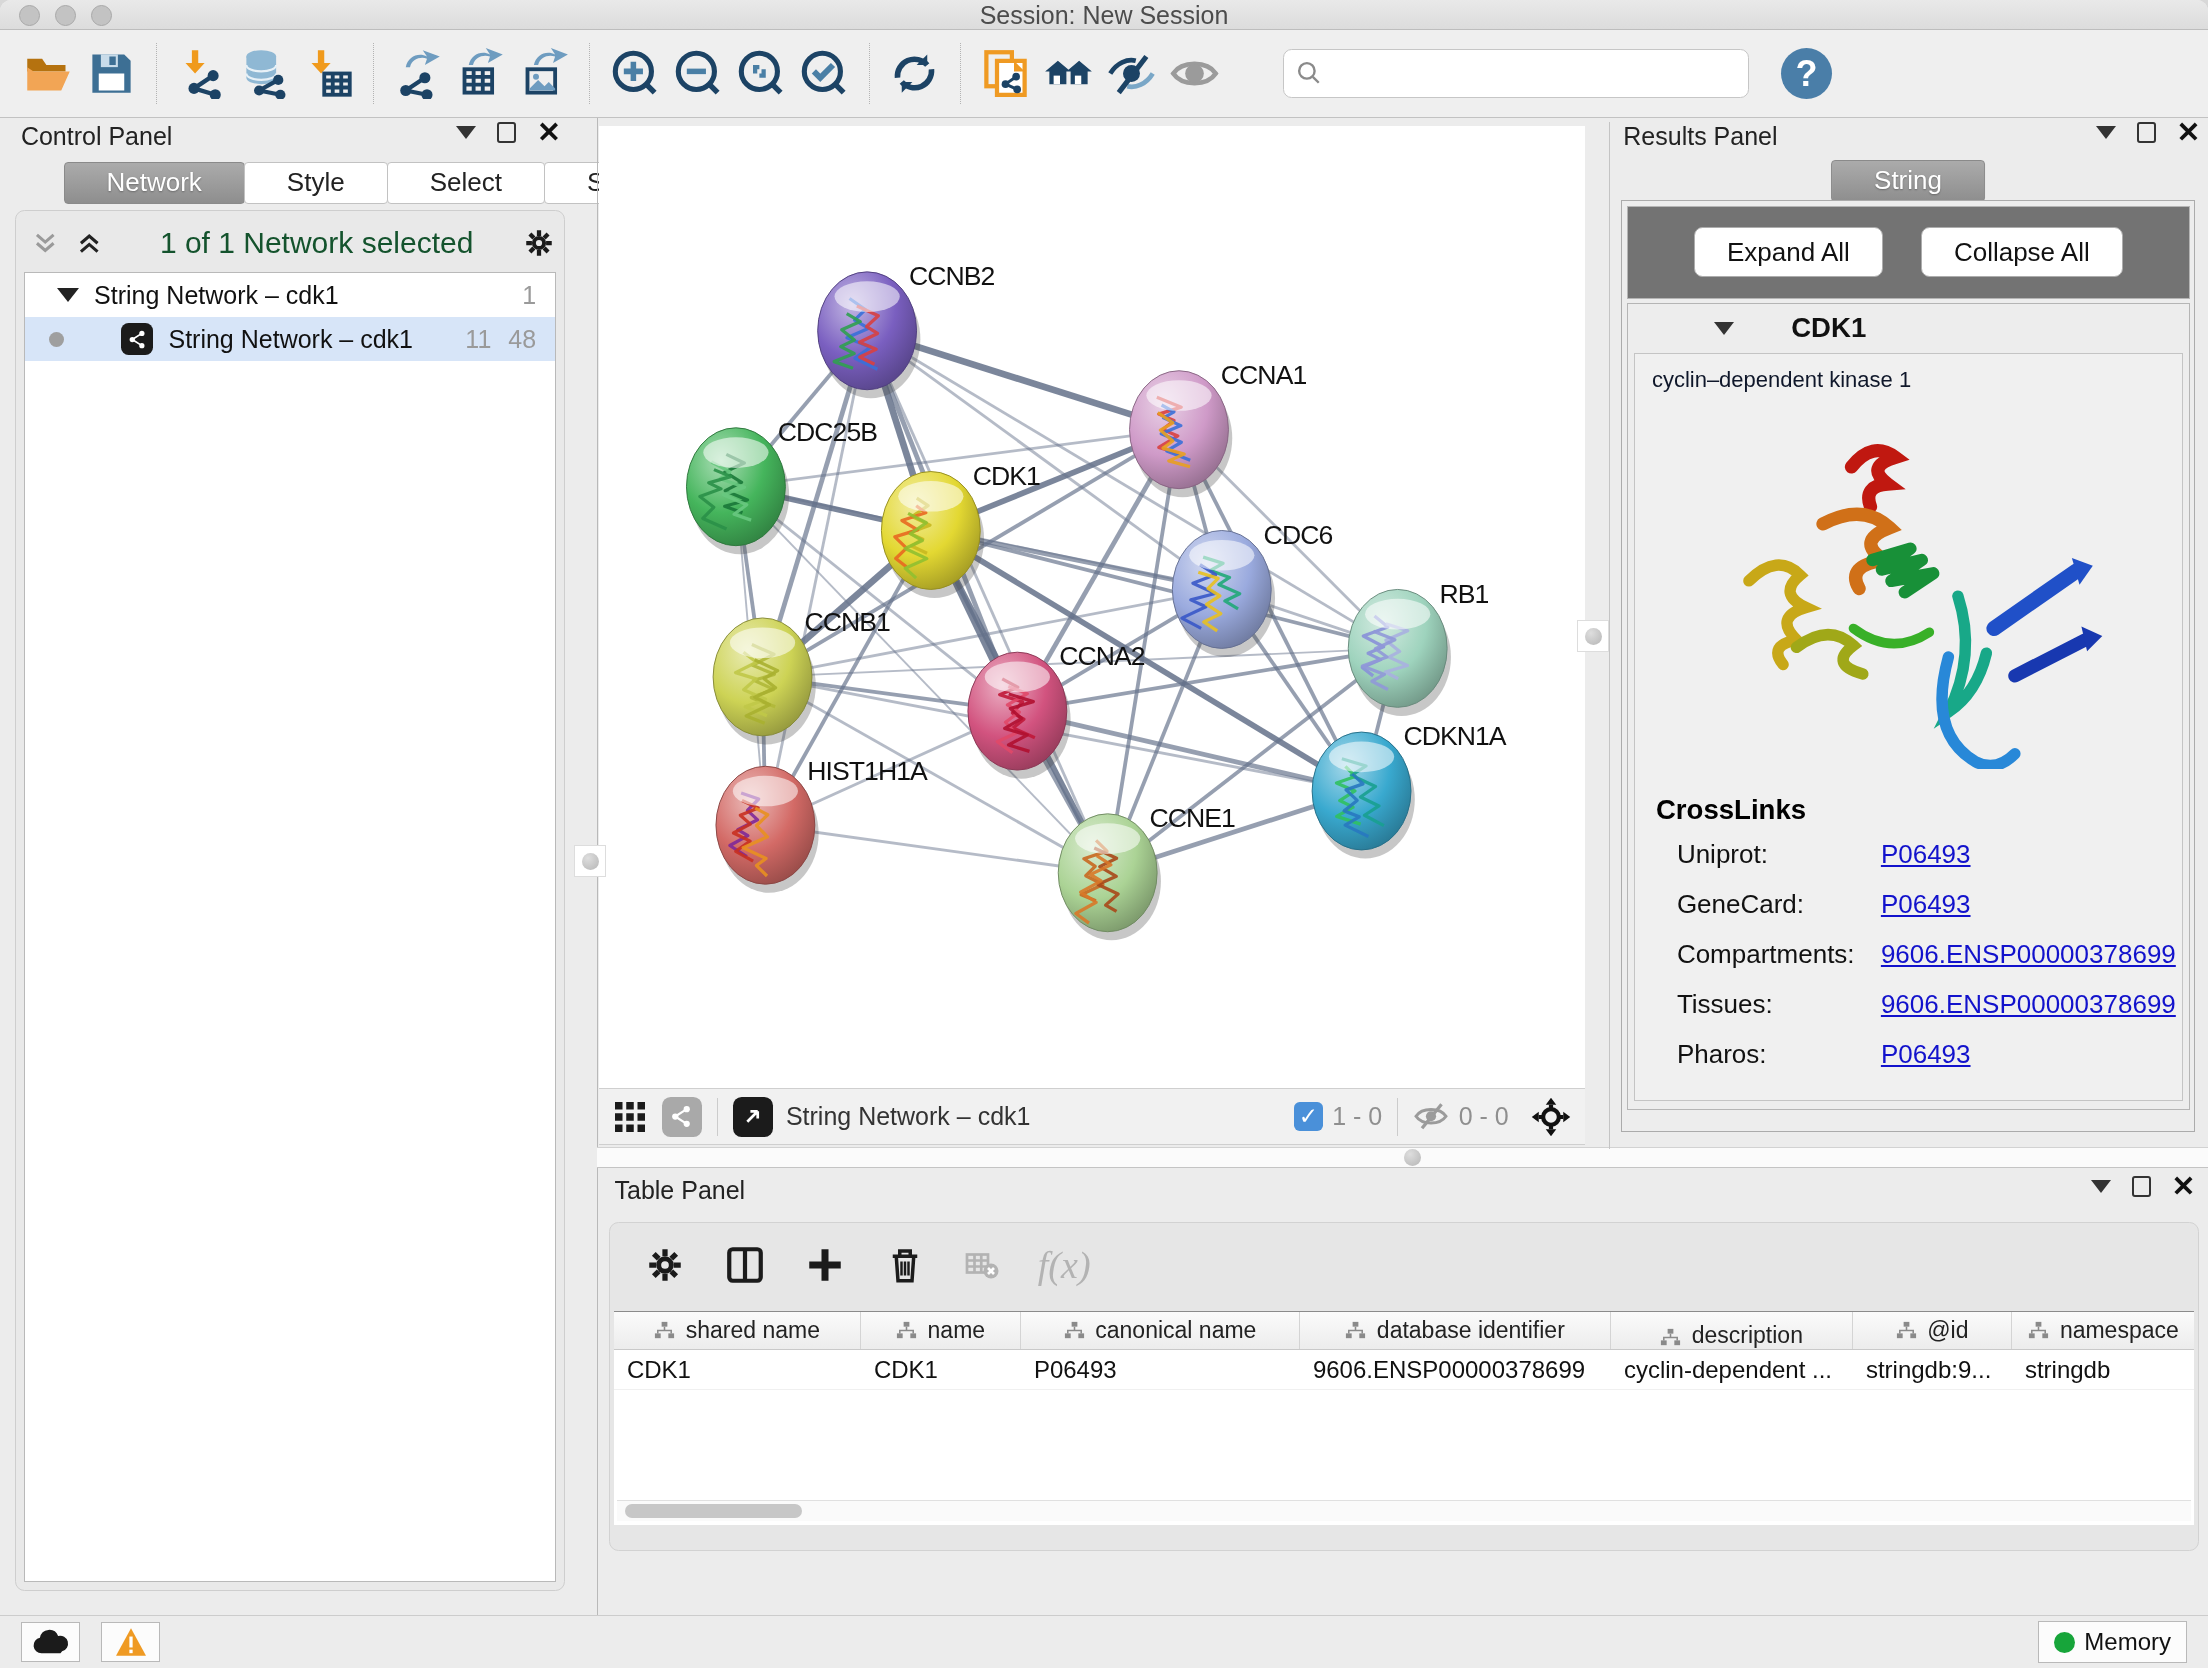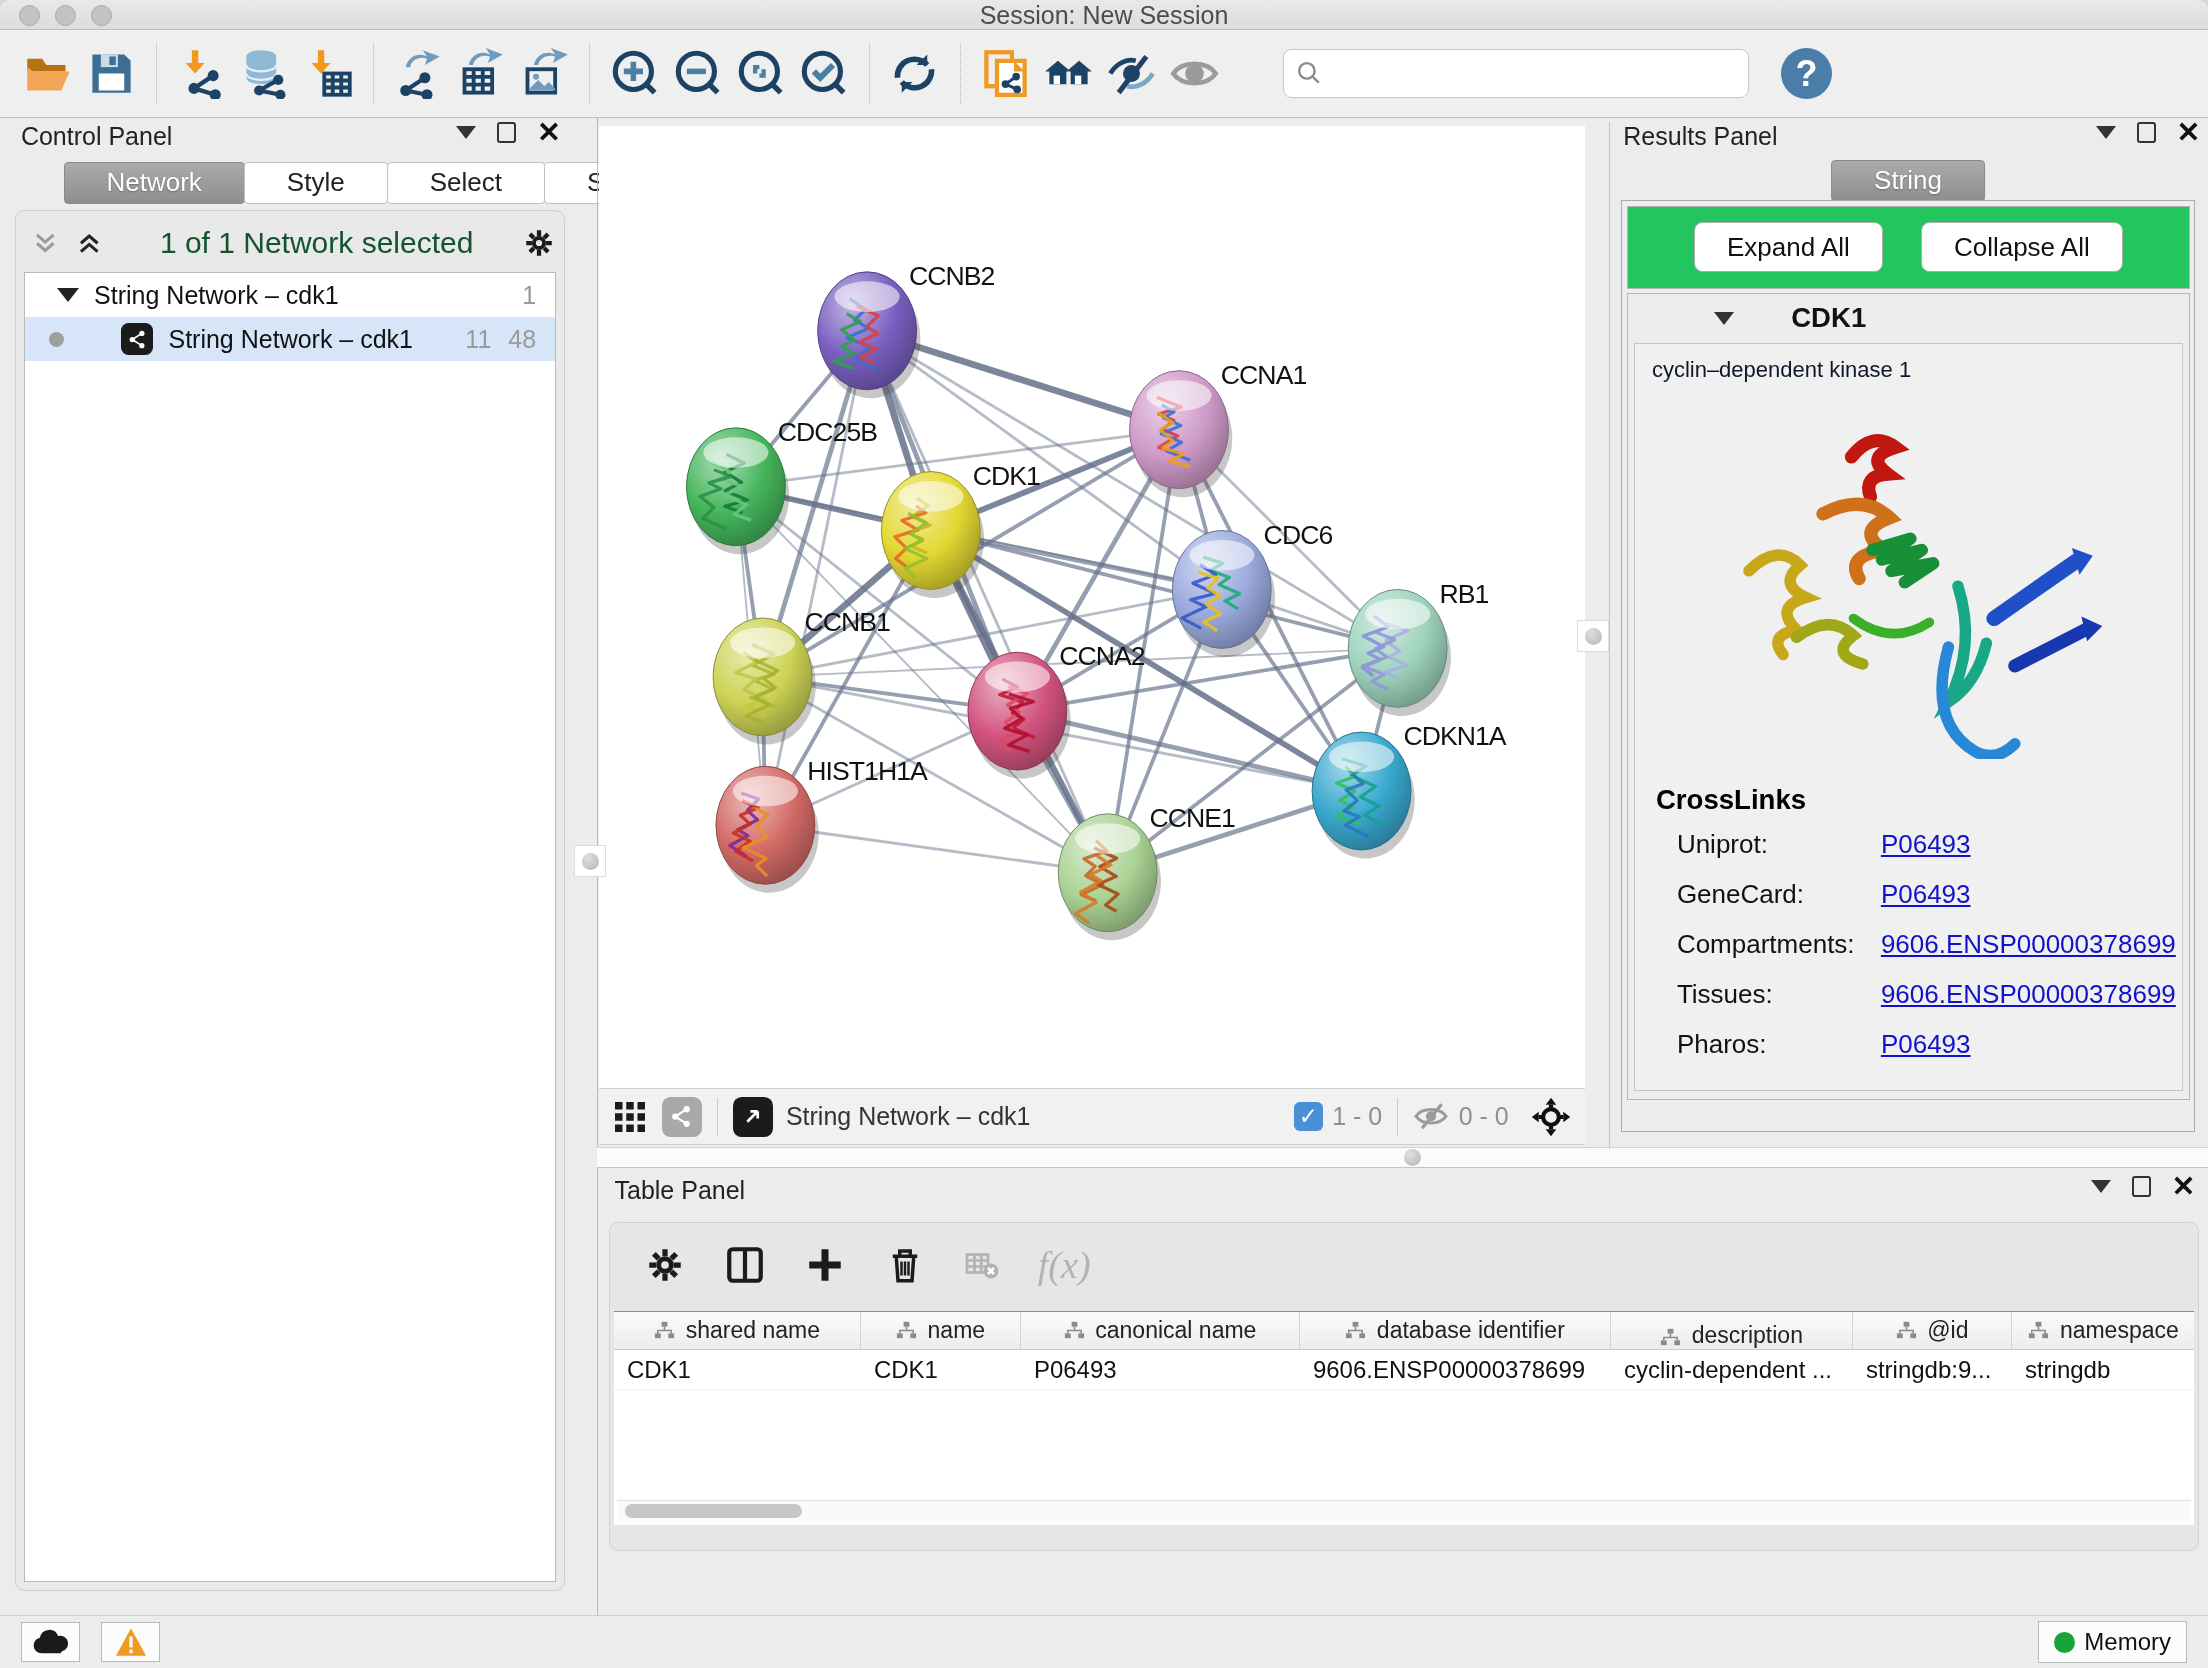--- a/index.html
+++ b/index.html
@@ -76,21 +76,21 @@
     border-top:1px solid #d2d2d2;border-bottom:1px solid #c4c4c4;}
   .spl-dot{position:absolute;width:17px;height:17px;border-radius:50%;
     background:radial-gradient(circle at 35% 30%,#dedede,#b5b5b5);}
   .spl-sq{position:absolute;width:32px;height:32px;background:#fff;border:1px solid #ddd;
     display:flex;align-items:center;justify-content:center;}
 
   
   #results-panel{position:absolute;left:1609px;top:122px;width:599px;height:1027px;border-left:1.9px solid #c4c4c4;padding-left:7.6px;}
   #rp-tab{position:absolute;left:50%;transform:translateX(-50%);top:38px;}
   #rp-scroll{position:absolute;left:11.4px;top:78px;width:574px;height:932px;border:1px solid #ababab;background:#ededed;padding:4.8px;}
-  #rp-expandbox{border:1px solid #b5b5b5;background:#22c55e;height:83px;display:flex;align-items:center;justify-content:center;gap:38px;}
+  #rp-expandbox{border:1px solid #b5b5b5;background:#737373;height:93px;display:flex;align-items:center;justify-content:center;gap:38px;}
   .rp-btn{background:#fff;border:1px solid #adadad;border-radius:8.6px;font-size:26px;color:#111;
     padding:8.6px 32px;}
   #rp-genebox{border:1px solid #b5b5b5;margin-top:3.8px;height:807px;background:#ededed;}
   #gene-head{height:49px;display:flex;align-items:center;}
   #gene-head .ph-tri{margin-left:86px;}
   #gene-name{font-size:27.6px;font-weight:bold;color:#111;margin-left:57px;}
   #gene-inner{margin:0 5.7px;border:1px solid #c4c4c4;background:#f0f0f0;height:748px;padding:9.5px 0 0 0;}
   #gene-desc{font-size:22px;color:#0f172a;padding:3.8px 0 9.5px 17px;}
   #protein-img{display:block;margin:5.7px auto 0 auto;}
   #crosslinks{padding:25px 0 0 21px;font-family:"Liberation Serif",serif;}

